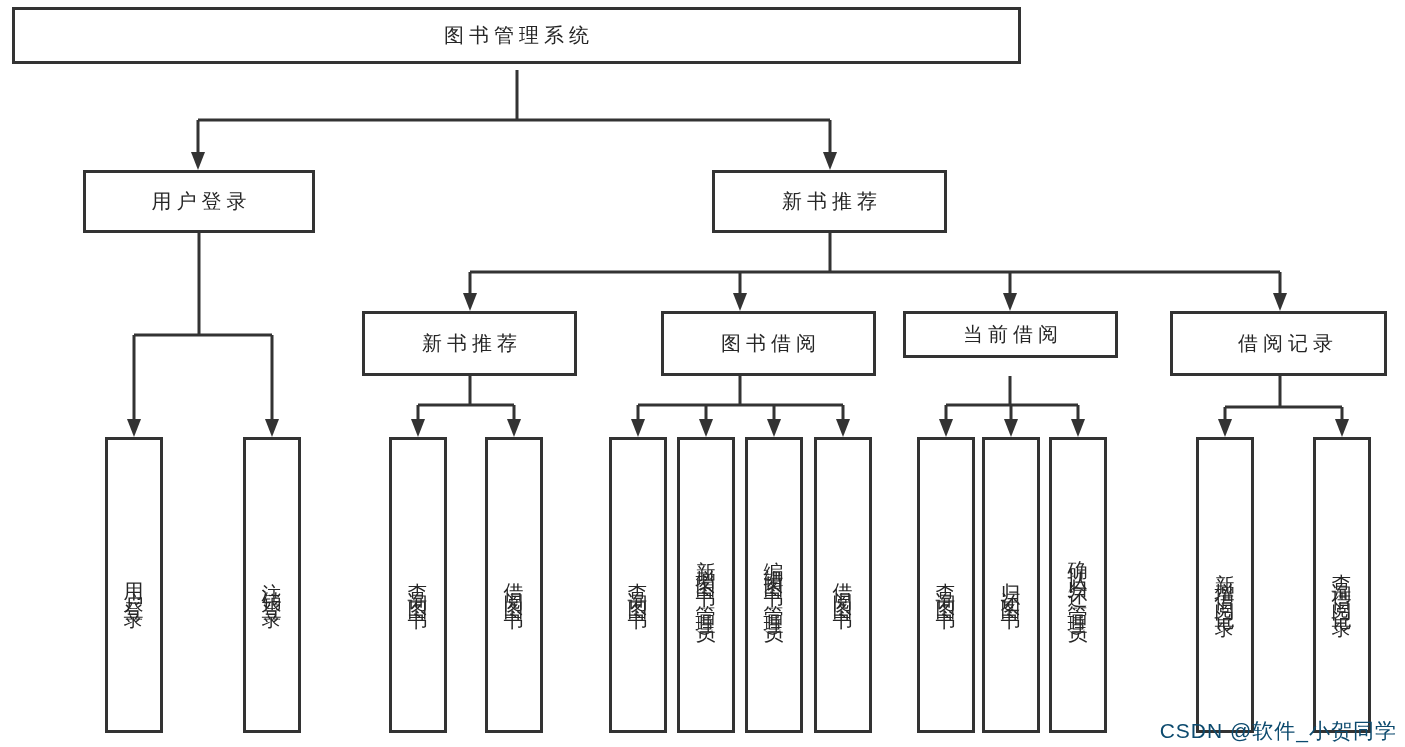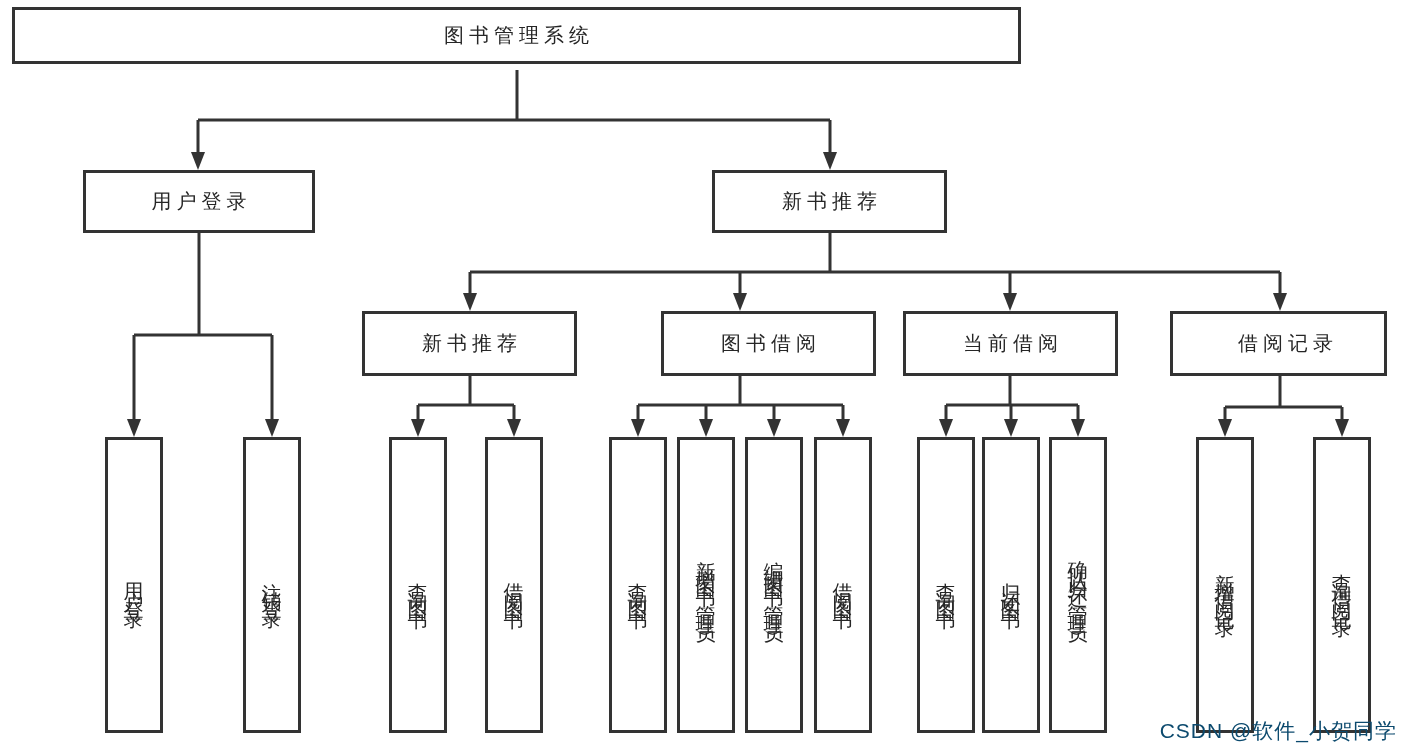--- a/index.html
+++ b/index.html
@@ -95,21 +95,21 @@
     </g>
   </svg>
 
   <div class="box" style="left:12px;top:7px;width:1009px;height:57px;">图书管理系统</div>
 
   <div class="box" style="left:83px;top:170px;width:232px;height:63px;">用户登录</div>
   <div class="box" style="left:712px;top:170px;width:235px;height:63px;">新书推荐</div>
 
   <div class="box" style="left:362px;top:311px;width:215px;height:65px;text-align:center;">新书推荐</div>
   <div class="box" style="left:633px;top:311px;width:215px;height:65px;margin-left:28px;">图书借阅</div>
-  <div class="box" style="left:903px;top:311px;width:215px;height:65px;">当前借阅</div>
+  <div class="box" style="left:903px;top:311px;width:215px;height:47px;">当前借阅</div>
   <div class="box" style="left:1170px;top:311px;width:217px;height:65px;padding-left:14px;">借阅记录</div>
 
   <div class="vbox" style="left:105px;top:437px;width:58px;height:296px;">用户登录</div>
   <div class="vbox" style="left:243px;top:437px;width:58px;height:296px;">注销登录</div>
 
   <div class="vbox" style="left:389px;top:437px;width:58px;height:296px;">查询图书</div>
   <div class="vbox" style="left:485px;top:437px;width:58px;height:296px;">借阅图书</div>
 
   <div class="vbox" style="left:609px;top:437px;width:58px;height:296px;">查询图书</div>
   <div class="vbox" style="left:677px;top:437px;width:58px;height:296px;">新增图书（管理员）</div>

